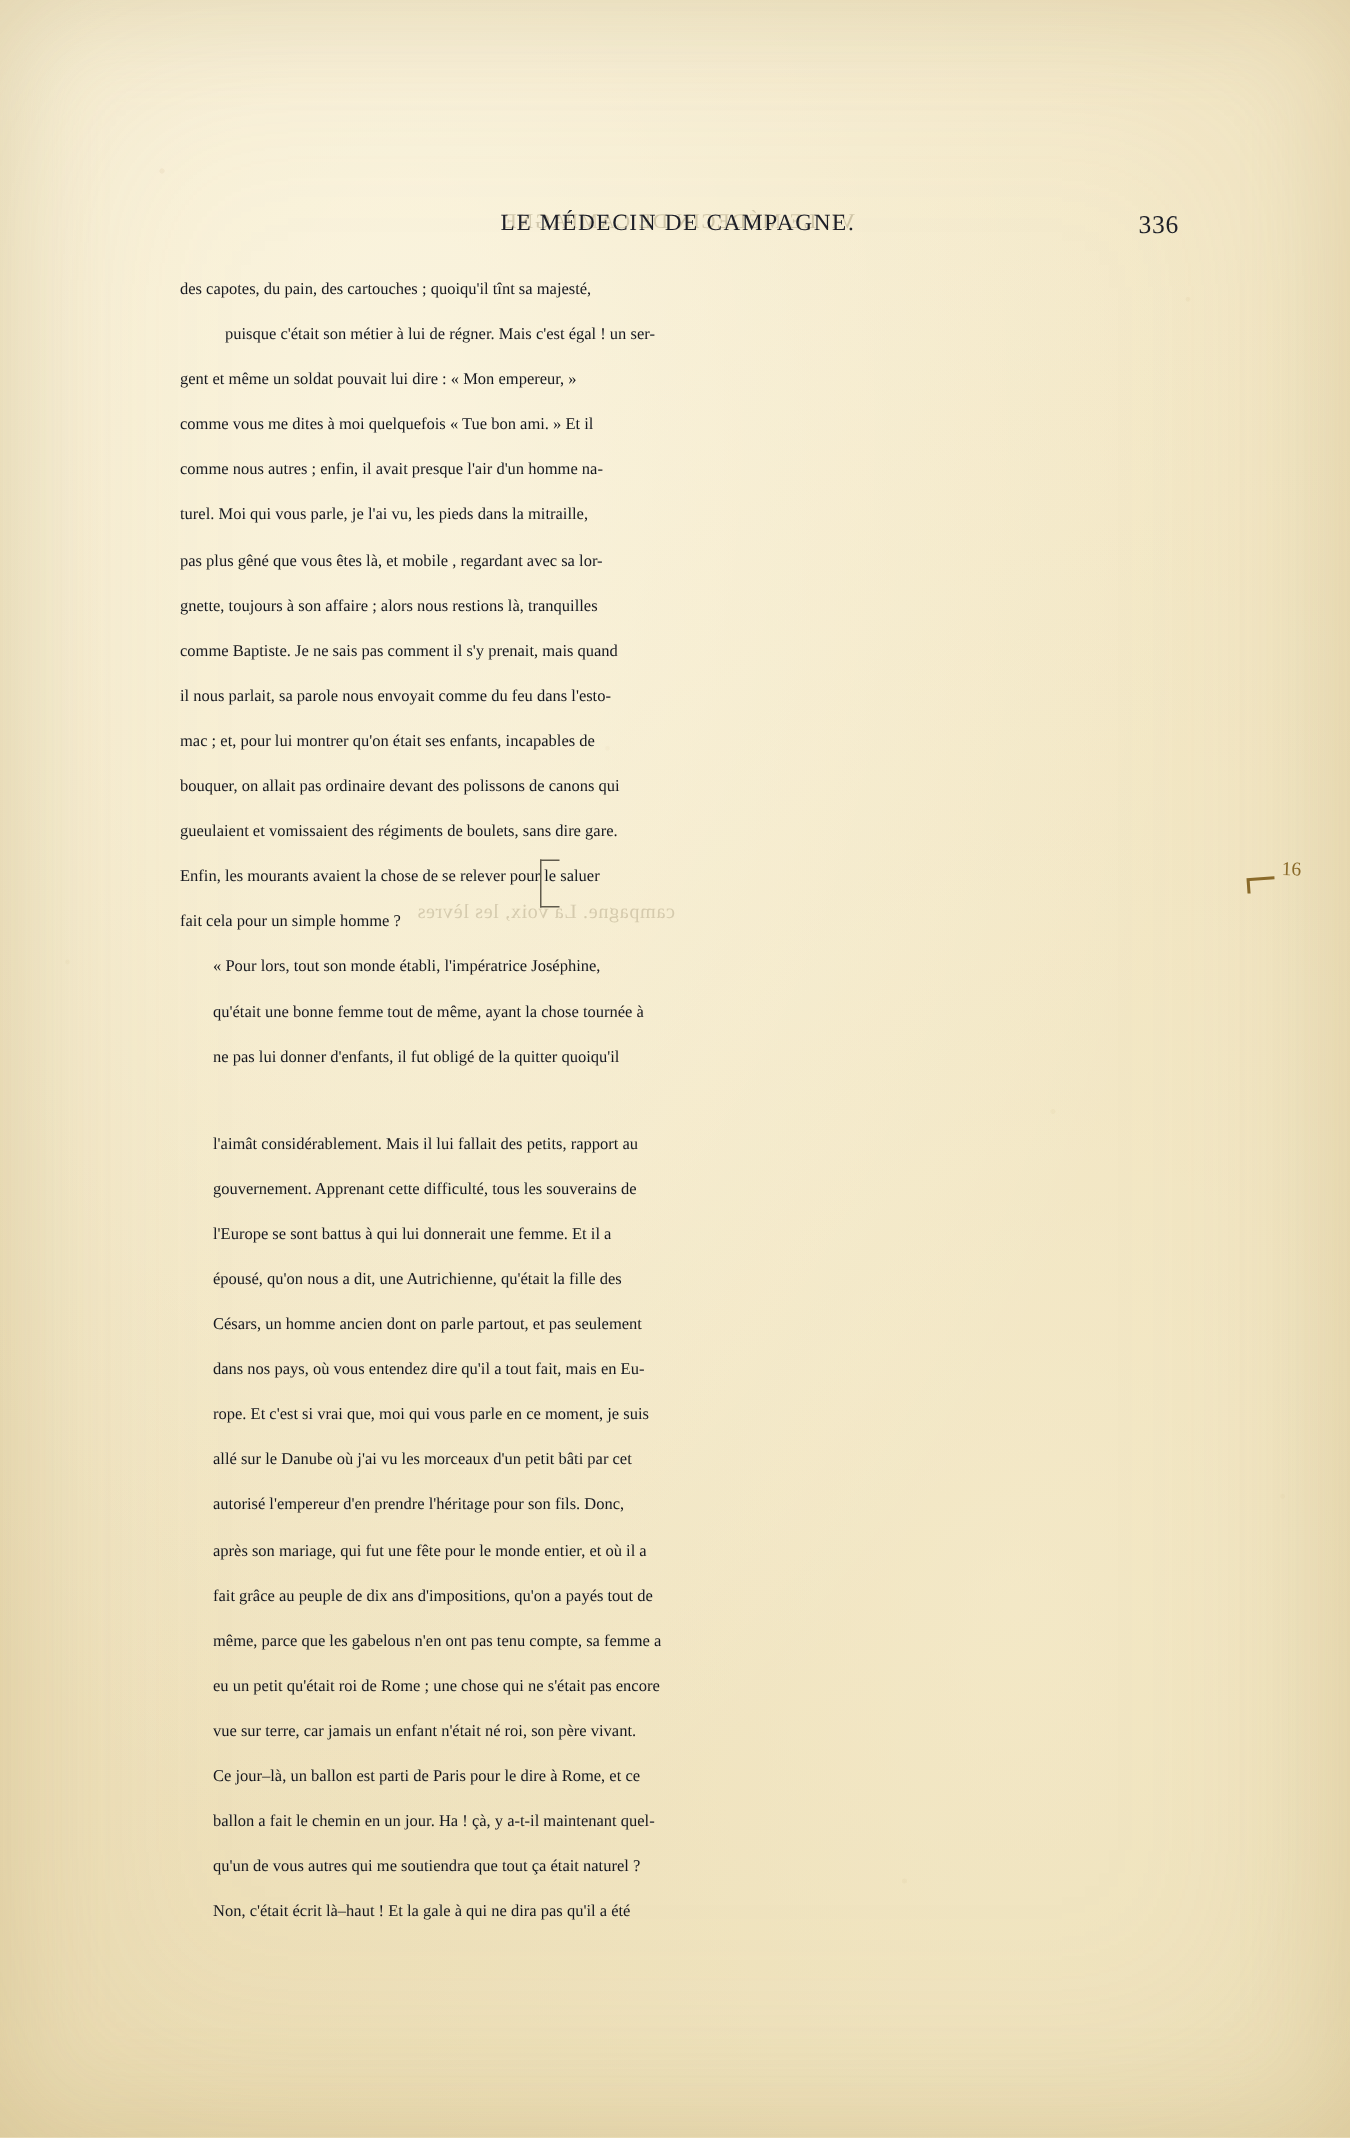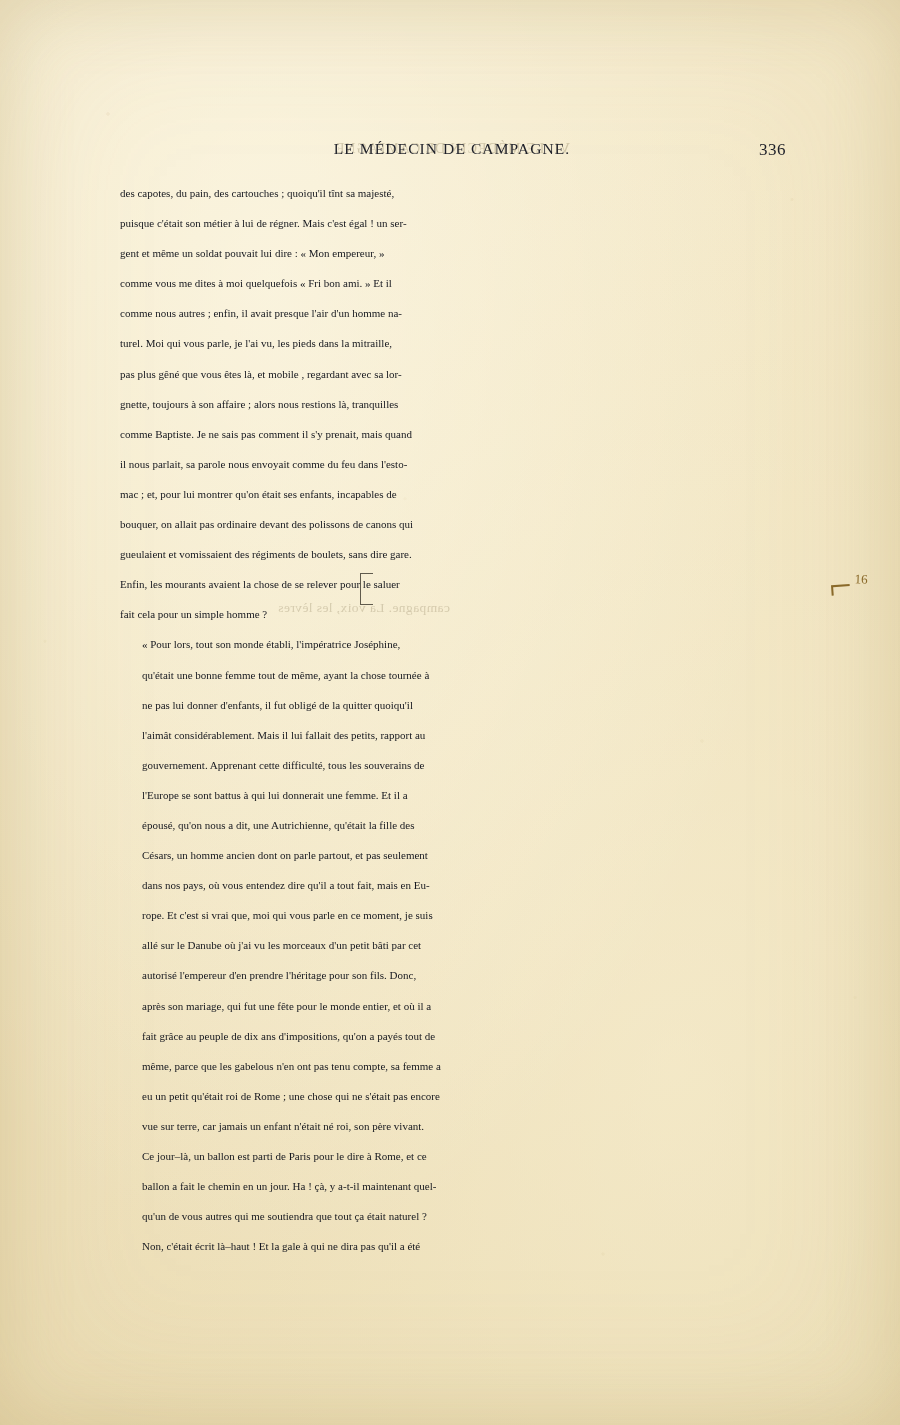--- a/index.html
+++ b/index.html
@@ -173,40 +173,40 @@
   <div class="bleed-line">campagne. La voix, les lèvres</div>
 
   <div class="header">
     <div class="running-title">Le Médecin de campagne.</div>
     <div class="folio">336</div>
   </div>
 
   <div class="body-text" id="body-text">
       <div class="para">
         <span class="line" style="letter-spacing: 0px;">des capotes, du pain, des cartouches ; quoiqu'il tînt sa majesté,</span>
-        <span class="line" style="letter-spacing: 0px;">puisque c'était son métier à lui de régner. Mais c'est égal ! un ser-</span>
+        <span class="line" style="letter-spacing: 0px; margin-left: 30px;">puisque c'était son métier à lui de régner. Mais c'est égal ! un ser-</span>
         <span class="line" style="letter-spacing: 0px;">gent et même un soldat pouvait lui dire : « Mon empereur, »</span>
-        <span class="line" style="letter-spacing: 0px;">comme vous me dites à moi quelquefois « Fri bon ami. » Et il</span>
+        <span class="line" style="letter-spacing: 0px;">comme vous me dites à moi quelquefois « Tue bon ami. » Et il</span>
         <span class="line" style="letter-spacing: 0px;">comme nous autres ; enfin, il avait presque l'air d'un homme na-</span>
         <span class="line" style="letter-spacing: 0px;">turel. Moi qui vous parle, je l'ai vu, les pieds dans la mitraille,</span>
         <span class="line" style="letter-spacing: 0px;">pas plus gêné que vous êtes là, et mobile , regardant avec sa lor-</span>
         <span class="line" style="letter-spacing: 0px;">gnette, toujours à son affaire ; alors nous restions là, tranquilles</span>
         <span class="line" style="letter-spacing: 0px;">comme Baptiste. Je ne sais pas comment il s'y prenait, mais quand</span>
         <span class="line" style="letter-spacing: 0px;">il nous parlait, sa parole nous envoyait comme du feu dans l'esto-</span>
         <span class="line" style="letter-spacing: 0px;">mac ; et, pour lui montrer qu'on était ses enfants, incapables de</span>
         <span class="line" style="letter-spacing: 0px;">bouquer, on allait pas ordinaire devant des polissons de canons qui</span>
         <span class="line" style="letter-spacing: 0px;">gueulaient et vomissaient des régiments de boulets, sans dire gare.</span>
         <span class="line" style="letter-spacing: 0px;">Enfin, les mourants avaient la chose de se relever pour le saluer</span>
         <span class="line">fait cela pour un simple homme ?</span>
       </div>
       <div class="para indent">
         <span class="line" style="letter-spacing: 0px;">« Pour lors, tout son monde établi, l'impératrice Joséphine,</span>
         <span class="line" style="letter-spacing: 0px;">qu'était une bonne femme tout de même, ayant la chose tournée à</span>
         <span class="line" style="letter-spacing: 0px;">ne pas lui donner d'enfants, il fut obligé de la quitter quoiqu'il</span>
-        <span class="line" style="letter-spacing: 0px;">l'aimât considérablement. Mais il lui fallait des petits, rapport au</span>
+        <span class="line" style="letter-spacing: 0px; margin-top: 28px;">l'aimât considérablement. Mais il lui fallait des petits, rapport au</span>
         <span class="line" style="letter-spacing: 0px;">gouvernement. Apprenant cette difficulté, tous les souverains de</span>
         <span class="line" style="letter-spacing: 0px;">l'Europe se sont battus à qui lui donnerait une femme. Et il a</span>
         <span class="line" style="letter-spacing: 0px;">épousé, qu'on nous a dit, une Autrichienne, qu'était la fille des</span>
         <span class="line" style="letter-spacing: 0px;">Césars, un homme ancien dont on parle partout, et pas seulement</span>
         <span class="line" style="letter-spacing: 0px;">dans nos pays, où vous entendez dire qu'il a tout fait, mais en Eu-</span>
         <span class="line" style="letter-spacing: 0px;">rope. Et c'est si vrai que, moi qui vous parle en ce moment, je suis</span>
         <span class="line" style="letter-spacing: 0px;">allé sur le Danube où j'ai vu les morceaux d'un petit bâti par cet</span>
         <span class="line" style="letter-spacing: 0px;">autorisé l'empereur d'en prendre l'héritage pour son fils. Donc,</span>
         <span class="line" style="letter-spacing: 0px;">après son mariage, qui fut une fête pour le monde entier, et où il a</span>
         <span class="line" style="letter-spacing: 0px;">fait grâce au peuple de dix ans d'impositions, qu'on a payés tout de</span>

